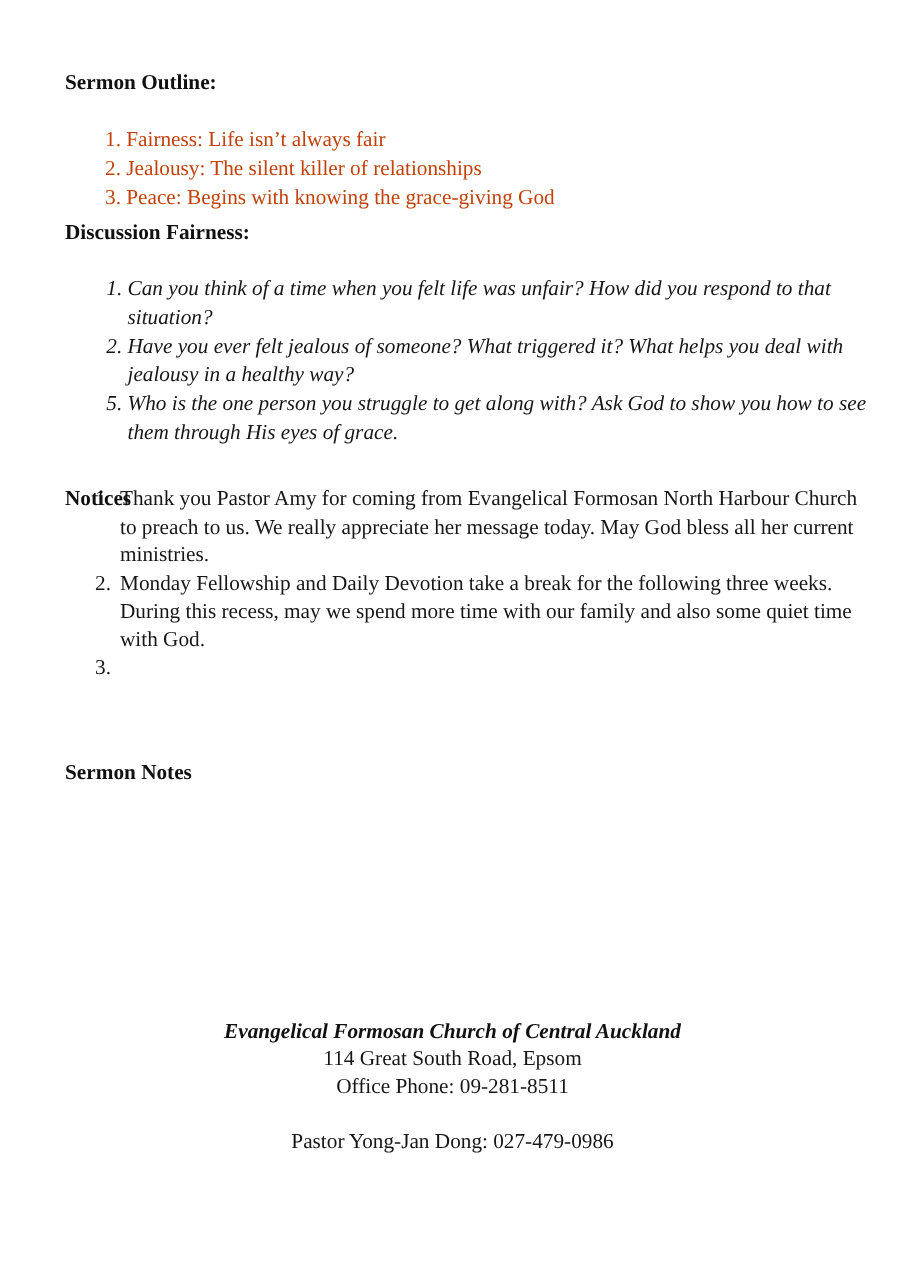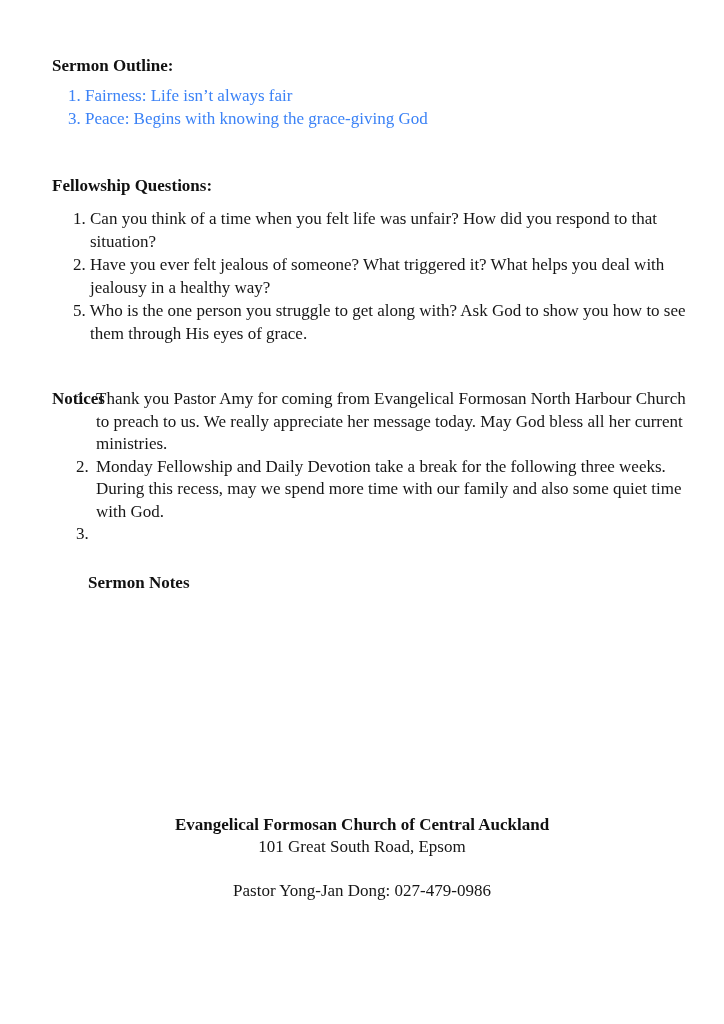--- a/index.html
+++ b/index.html
@@ -26,40 +26,41 @@
       font-weight: bold;
       font-size: 17px;
       color: #111;
       margin: 0;
       line-height: 20px;
     }
     .outline-list {
       position: absolute;
       left: 68px;
       top: 84px;
-      margin: 0;
+      margin: 16px;
       padding: 0;
       list-style: none;
       font-size: 17px;
       line-height: 23px;
-      color: #3b82f6;
+      color: #c2410c;
     }
     .outline-list li { white-space: nowrap; }
 
     .dq-list {
       position: absolute;
       left: 69px;
       top: 203px;
       width: 620px;
-      margin: 4px;
+      margin: 16px;
       padding: 0;
       list-style: none;
       font-size: 17px;
       line-height: 23px;
       color: #161616;
+      font-style: italic;
     }
     .dq-list li {
       padding-left: 17px;
       text-indent: -17px;
     }
 
     .notices-list {
       position: absolute;
       left: 76px;
       top: 388px;
@@ -87,35 +88,37 @@
       width: 724px;
       top: 814px;
       text-align: center;
       font-size: 17px;
       line-height: 22px;
       color: #161616;
     }
     .footer .org {
       font-weight: bold;
       color: #111;
+      font-style: italic;
     }
     .footer .gap { height: 22px; }
   </style>
 </head>
 <body>
 
 <div class="page">
 
   <h2 class="heading" style="top:56px;">Sermon Outline:</h2>
   <ul class="outline-list">
     <li>1. Fairness: Life isn’t always fair</li>
+    <li>2. Jealousy: The silent killer of relationships</li>
     <li>3. Peace: Begins with knowing the grace-giving God</li>
   </ul>
 
-  <h2 class="heading" style="top:176px;">Fellowship Questions:</h2>
+  <h2 class="heading" style="top:176px;">Discussion Fairness:</h2>
   <ul class="dq-list">
     <li>1. Can you think of a time when you felt life was unfair? How did you respond to that situation?</li>
     <li>2. Have you ever felt jealous of someone? What triggered it? What helps you deal with jealousy in a healthy way?</li>
     <li>5. Who is the one person you struggle to get along with? Ask God to show you how to see them through His eyes of grace.</li>
   </ul>
 
   <h2 class="heading" style="top:361px;margin-top:28px;">Notices</h2>
   <ul class="notices-list">
     <li>
       <span class="num">1.</span>
@@ -123,23 +126,24 @@
     </li>
     <li>
       <span class="num">2.</span>
       <span>Monday Fellowship and Daily Devotion take a break for the following three weeks. During this recess, may we spend more time with our family and also some quiet time with God.</span>
     </li>
     <li>
       <span class="num">3.</span>
     </li>
   </ul>
 
-  <h2 class="heading" style="top:573px;margin-left:36px;">Sermon Notes</h2>
+  <h2 class="heading" style="top:608px;">Sermon Notes</h2>
   <div style="position:absolute;left:52px;top:620px;width:620px;height:180px;"></div>
 
   <div class="footer">
     <div class="org">Evangelical Formosan Church of Central Auckland</div>
-    <div>101 Great South Road, Epsom</div>
+    <div>114 Great South Road, Epsom</div>
+    <div>Office Phone: 09-281-8511</div>
     <div class="gap"></div>
     <div>Pastor Yong-Jan Dong: 027-479-0986</div>
   </div>
 
 </div>
 
 </body></html>

